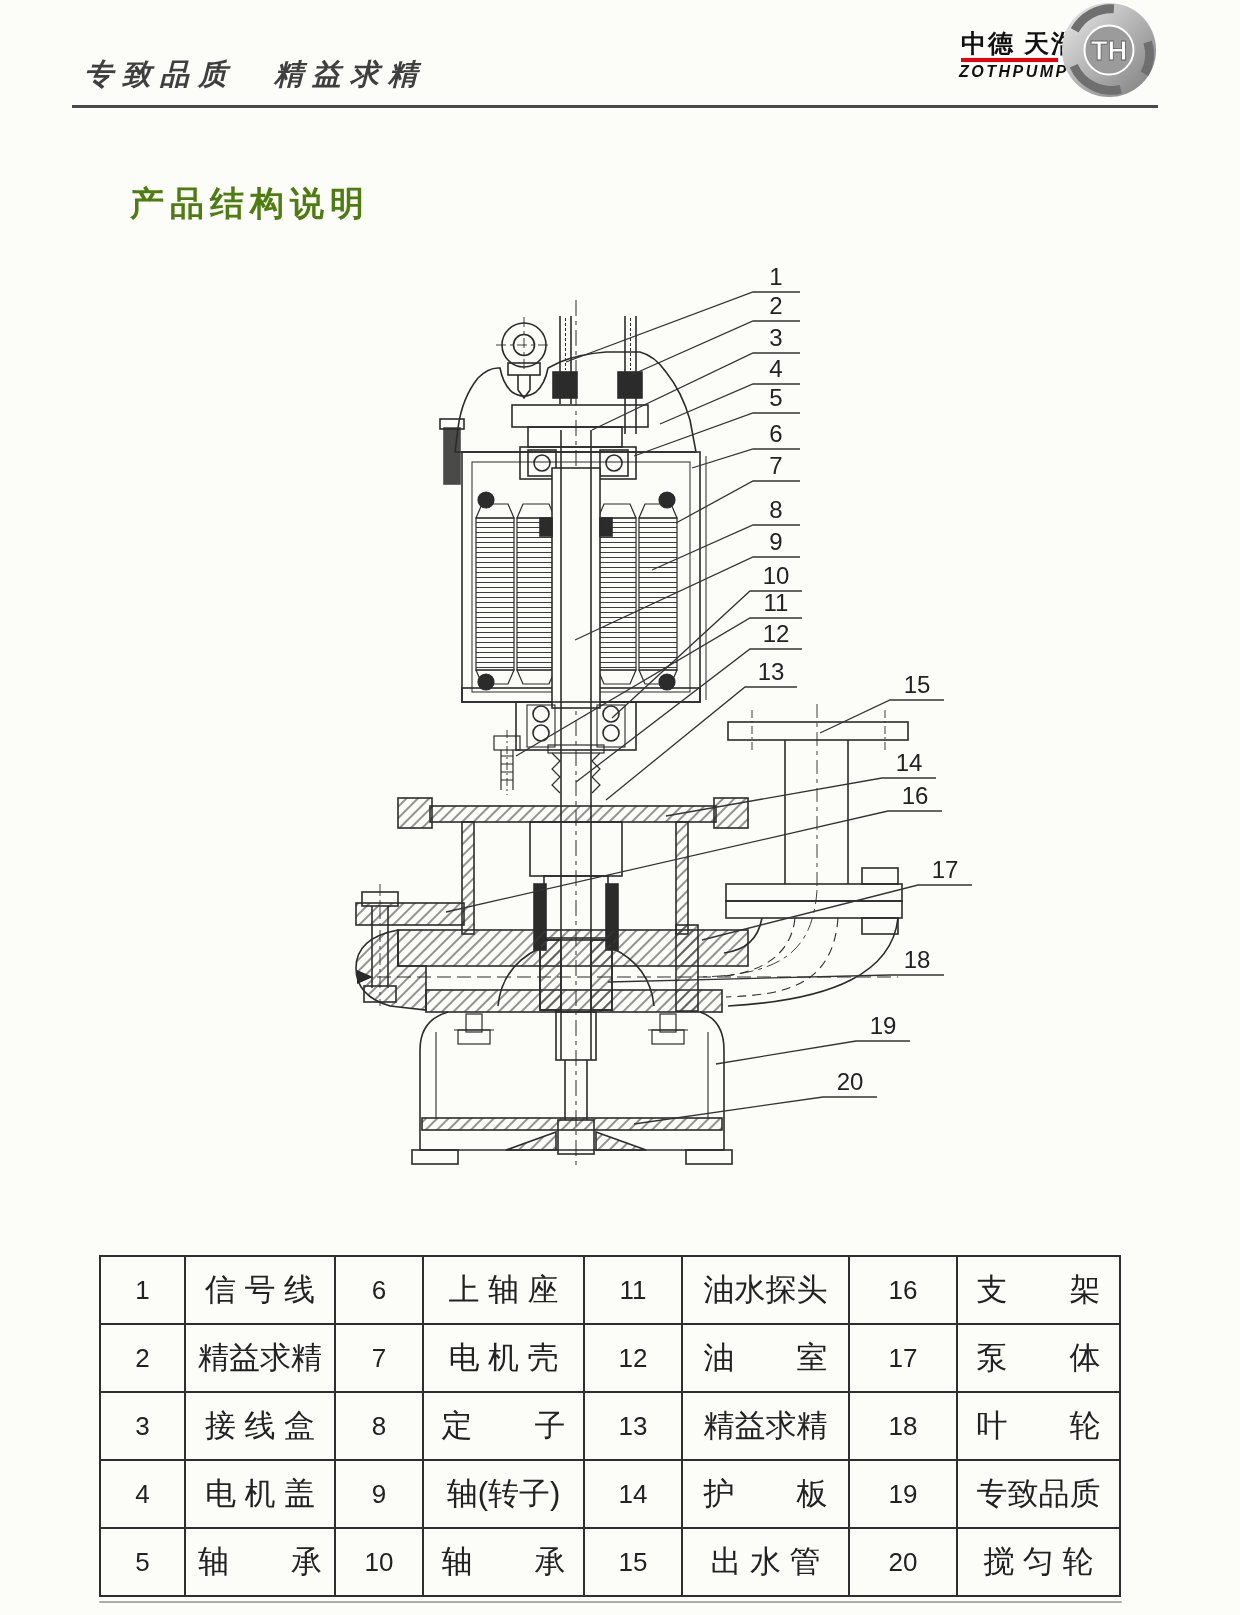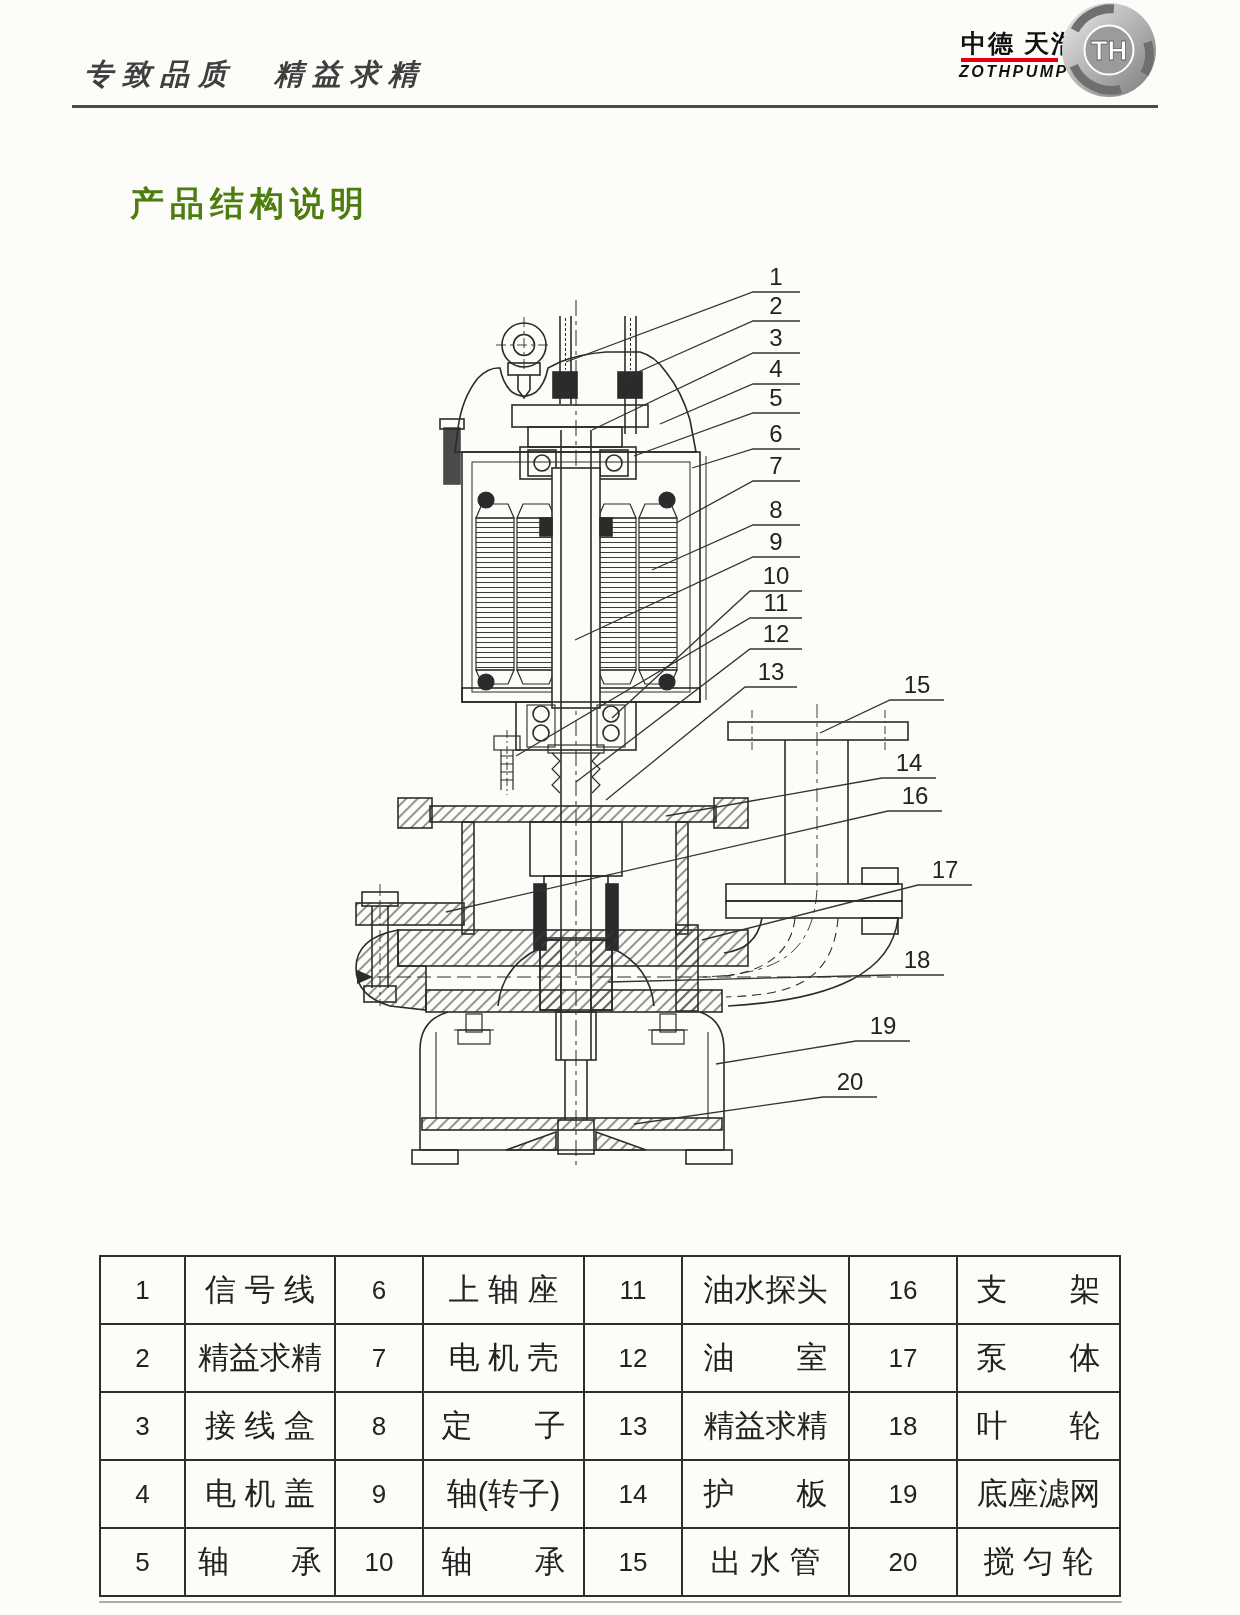--- a/index.html
+++ b/index.html
@@ -399,21 +399,21 @@
       <td>叶　　轮</td>
     </tr>
     <tr>
       <td class="num">4</td>
       <td>电 机 盖</td>
       <td class="num">9</td>
       <td>轴(转子)</td>
       <td class="num">14</td>
       <td>护　　板</td>
       <td class="num">19</td>
-      <td>底座滤网</td>
+      <td>专致品质</td>
     </tr>
     <tr>
       <td class="num">5</td>
       <td>轴　　承</td>
       <td class="num">10</td>
       <td>轴　　承</td>
       <td class="num">15</td>
       <td>出 水 管</td>
       <td class="num">20</td>
       <td>搅 匀 轮</td>

